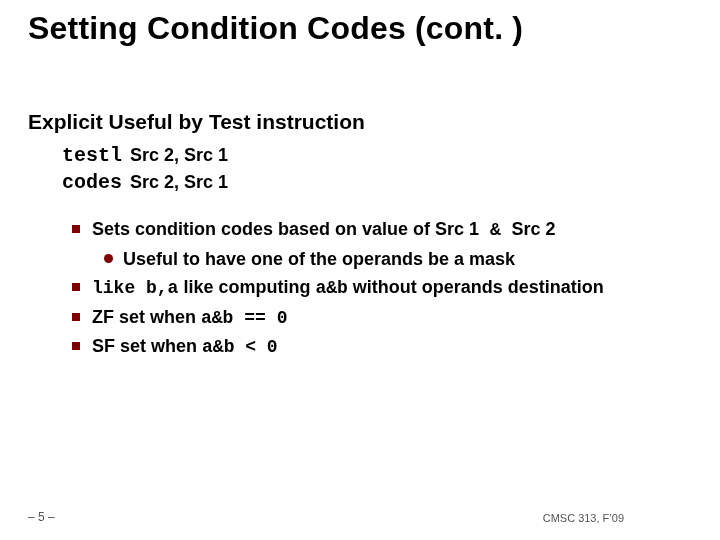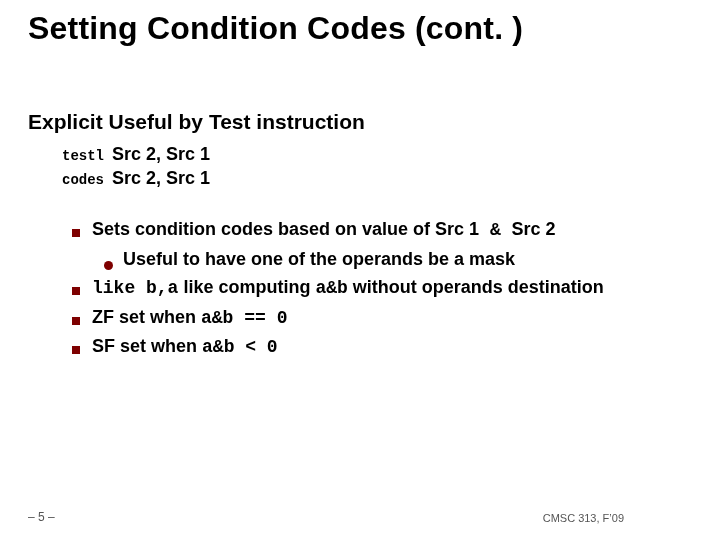--- a/index.html
+++ b/index.html
@@ -42,54 +42,54 @@
     line-height: 1.35;
   }
   .instr-row {
     display: flex;
     align-items: baseline;
     gap: 8px;
   }
   .mono {
     font-family: "Courier New", Courier, monospace;
     font-weight: bold;
-    font-size: 14px;
+    font-size: 20px;
     text-align: center;
   }
   .mono-inline {
     font-family: "Courier New", Courier, monospace;
     font-weight: bold;
     font-size: 18px;
   }
   .italic-bold {
     font-weight: bold;
     font-size: 18px;
   }
   .bullets {
     position: absolute;
     top: 218px;
     left: 72px;
     right: 40px;
   }
   .row {
     display: flex;
-    align-items: center;
+    align-items: flex-start;
     margin-bottom: 6px;
   }
   .sq {
     width: 8px;
     height: 8px;
     background: #7e0000;
     margin-top: 7px;
     margin-right: 12px;
     flex-shrink: 0;
   }
   .subrow {
     display: flex;
-    align-items: flex-end;
+    align-items: flex-start;
     margin-left: 32px;
     margin-top: 2px;
     margin-bottom: 6px;
   }
   .circ {
     width: 9px;
     height: 9px;
     border-radius: 50%;
     background: #7e0000;
     margin-top: 6px;

